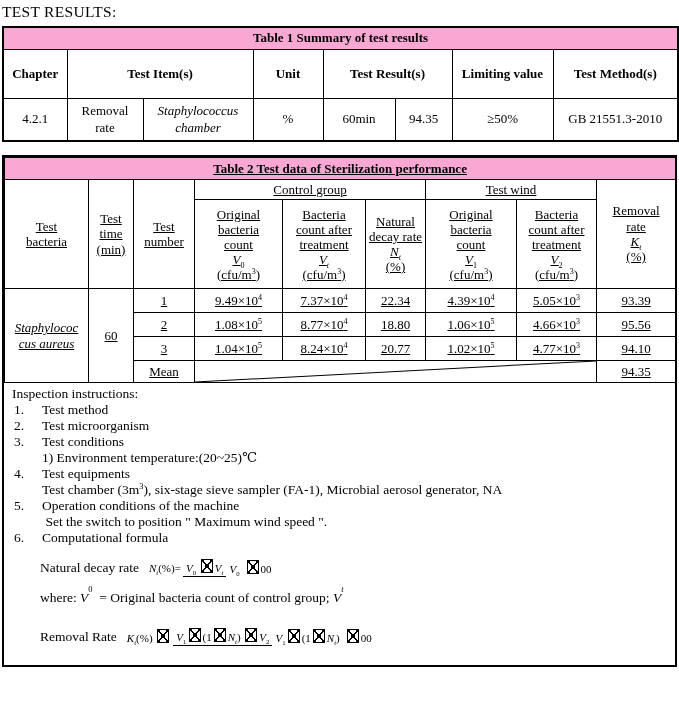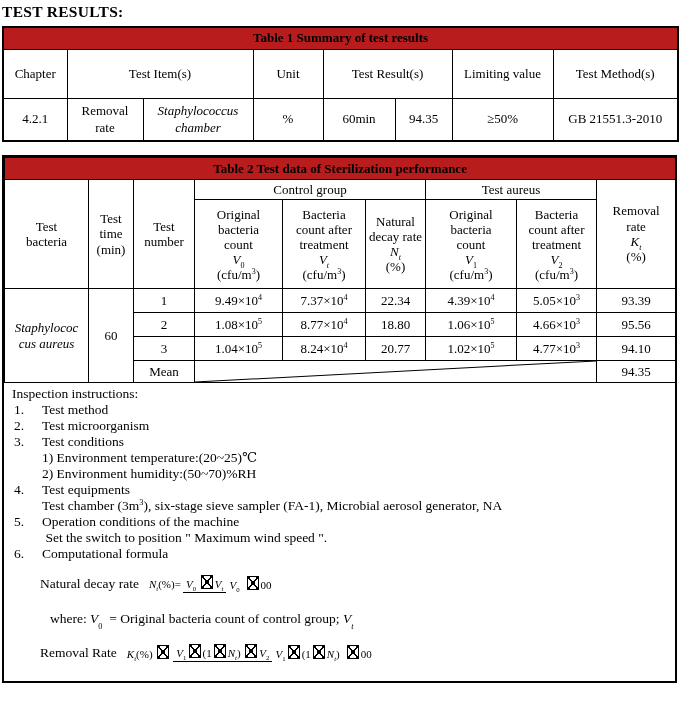--- a/index.html
+++ b/index.html
@@ -1,47 +1,47 @@
 <!DOCTYPE html>
 <html><head>
 <meta charset="utf-8">
 <style>
   html,body{margin:0;padding:0;}
   body{
     width:679px;height:723px;overflow:hidden;background:#fff;color:#000;
     font-family:"Liberation Serif","DejaVu Serif",serif;font-size:13px;
   }
   .page{padding:2px 2px 0 2px;}
-  .doc-title{font-size:15.5px;font-weight:bold;letter-spacing:.3px;margin:1px 0 5px 0;}
+  .doc-title{font-size:15.5px;font-weight:normal;letter-spacing:.3px;margin:1px 0 5px 0;}
   table{border-collapse:collapse;table-layout:fixed;width:675px;border:2px solid #000;}
   td{border:1px solid #000;text-align:center;vertical-align:middle;padding:1px 2px;line-height:1.25;overflow:hidden;}
-  .gray td{background:#b91c1c;font-weight:bold;height:19px;}
-  .t1 .hdr td{font-weight:normal;height:46px;}
+  .gray td{background:#f9a8d4;font-weight:bold;height:19px;}
+  .t1 .hdr td{font-weight:bold;height:46px;}
   .t1 .data td{height:39px;}
   .it{font-style:italic;}
   sub,sup{font-size:.62em;line-height:0;}
   .t2box{border:2px solid #000;width:675px;margin-top:13px;box-sizing:border-box;}
-  .t2{width:671px;border:none;}
+  .t2{width:671px;border:none;text-decoration:underline;}
   .t2 td{line-height:1.18;}
   .t2 .grphdr td{height:17px;}
   .t2 .subhdr td{height:86px;line-height:15px;}
   .t2 .drow td{height:21px;}
   .t2 .meanrow td{height:19px;}
   .diagcell{position:relative;padding:0;}
   .diagcell svg{position:absolute;left:0;top:0;width:100%;height:100%;display:block;}
   .instr{padding:3px 6px 2px 8px;font-size:13.5px;line-height:16px;}
   .item{display:flex;}
   .inum{width:30px;flex:none;padding-left:2px;box-sizing:border-box;}
   .icontent{flex:1;}
   .just{text-align:justify;}
   .fblock{padding-left:28px;}
   .fline{display:flex;align-items:center;}
   .f1line{min-height:44px;}
   .f2line{min-height:52px;}
-  .wline{min-height:21px;display:flex;align-items:flex-end;margin-left:10px;}
+  .wline{min-height:21px;display:flex;align-items:flex-start;}
   .flabel{margin-right:10px;}
   .math{display:inline-flex;align-items:center;font-size:11px;}
   .frac{display:inline-flex;align-items:flex-end;margin:0 2px;}
   .frac .fnum{padding:0 3px 0 3px;border-bottom:1px solid #000;}
   .frac .fden{padding:0 3px;}
   .tofu{display:inline-block;width:10px;height:12px;border:1px solid #000;margin:0 2px;vertical-align:-1px;
     background:
       linear-gradient(to top right,transparent 44%,#000 44%,#000 56%,transparent 56%),
       linear-gradient(to bottom right,transparent 44%,#000 44%,#000 56%,transparent 56%);}
 </style>
@@ -103,21 +103,21 @@
       </colgroup>
       <tbody>
           <tr class="gray">
         <td colspan="9">Table 2 Test data of Sterilization performance</td>
       </tr>
       <tr class="grphdr">
         <td rowspan="2"><span>Test</span><br><span>bacteria</span></td>
         <td rowspan="2"><span>Test</span><br><span>time</span><br><span>(min)</span></td>
         <td rowspan="2"><span>Test</span><br><span>number</span></td>
         <td colspan="3">Control group</td>
-        <td colspan="2">Test aureus</td>
+        <td colspan="2">Test wind</td>
         <td rowspan="2"><span>Removal</span><br><span>rate</span><br><span class="it">K</span><sub class="it">t</sub><br><span>(%)</span></td>
       </tr>
       <tr class="subhdr">
         <td><span>Original</span><br><span>bacteria</span><br><span>count</span><br><span class="it">V</span><sub>0</sub><br><span>(cfu/m</span><sup>3</sup><span>)</span></td>
         <td><span>Bacteria</span><br><span>count after</span><br><span>treatment</span><br><span class="it">V</span><sub class="it">t</sub><br><span>(cfu/m</span><sup>3</sup><span>)</span></td>
         <td><span>Natural</span><br><span>decay rate</span><br><span class="it">N</span><sub class="it">t</sub><br><span>(%)</span></td>
         <td><span>Original</span><br><span>bacteria</span><br><span>count</span><br><span class="it">V</span><sub>1</sub><br><span>(cfu/m</span><sup>3</sup><span>)</span></td>
         <td><span>Bacteria</span><br><span>count after</span><br><span>treatment</span><br><span class="it">V</span><sub>2</sub><br><span>(cfu/m</span><sup>3</sup><span>)</span></td>
       </tr>
       <tr class="drow">
@@ -176,21 +176,20 @@
         <div class="icontent">
           <div><span>Test microorganism</span></div>
         </div>
       </div>
 
       <div class="item">
         <span class="inum">3.</span>
         <div class="icontent">
           <div><span>Test conditions</span></div>
           <div><span>1) Environment temperature:(20~25)℃</span></div>
-          <div><span>2) Environment humidity:(50~70)%RH</span></div>
         </div>
       </div>
 
       <div class="item">
         <span class="inum">4.</span>
         <div class="icontent">
           <div><span>Test equipments</span></div>
           <div><span>Test chamber (3m</span><sup>3</sup><span>), six-stage sieve sampler (FA-1), Microbial aerosol generator, NA</span></div>
         </div>
       </div>

